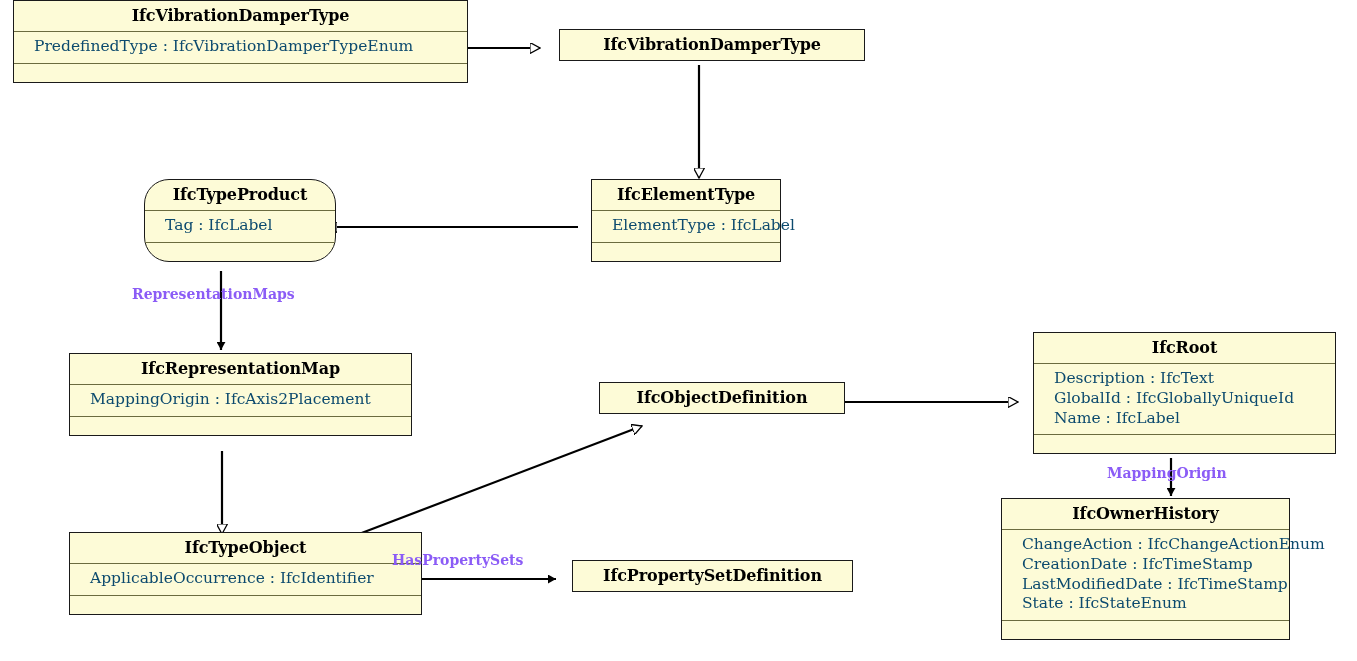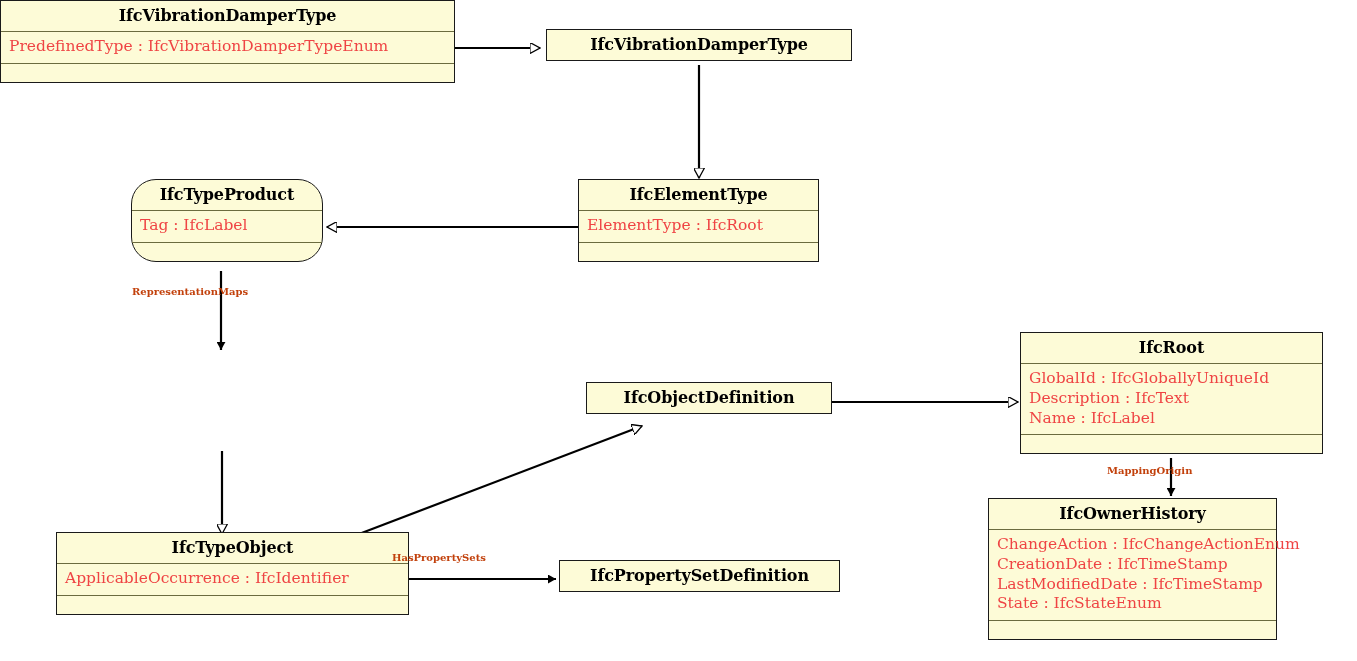--- a/index.html
+++ b/index.html
@@ -24,49 +24,50 @@
     width: 1357px;
     height: 661px;
     pointer-events: none;
   }
   .uml-class {
     position: absolute;
     box-sizing: border-box;
     background: #fdfbd7;
     border: 1.5px solid #1a1a1a;
     z-index: 5;
+    margin-left: 13px;
   }
   .uml-name {
     font-weight: bold;
     text-align: center;
     font-size: 16px;
     color: #000000;
     padding: 5px 10px 6px 10px;
     letter-spacing: -0.1px;
     white-space: nowrap;
   }
   .uml-attrs {
     border-top: 1.5px solid #6b6b3f;
-    padding: 5px 12px 6px 8px;
+    padding: 5px 12px 6px 20px;
     font-size: 15.5px;
-    color: #ef4444;
+    color: #0c4a6e;
     line-height: 1.28;
   }
   .uml-attrs .attr {
     white-space: nowrap;
   }
   .uml-ops {
     border-top: 1.5px solid #6b6b3f;
     height: 18px;
   }
   .edge-label {
     position: absolute;
     font-weight: bold;
-    font-size: 10px;
-    color: #c2410c;
+    font-size: 14px;
+    color: #8b5cf6;
     white-space: nowrap;
     z-index: 8;
     background: transparent;
   }
 </style>
 </head>
 <body>
 
 <div id="diagram">
 
@@ -130,38 +131,45 @@
   </div>
 
   <div class="uml-class" style="left:131px; top:179px; width:192px;border-radius:25px;">
     <div class="uml-name">IfcTypeProduct</div>
     <div class="uml-attrs">
       <div class="attr">Tag : IfcLabel</div>
     </div>
     <div class="uml-ops"></div>
   </div>
 
-  <div class="uml-class" style="left:578px; top:179px; width:241px;">
+  <div class="uml-class" style="left:578px; top:179px; width:190px;">
     <div class="uml-name">IfcElementType</div>
     <div class="uml-attrs">
-      <div class="attr">ElementType : IfcRoot</div>
-    </div>
-    <div class="uml-ops"></div>
-  </div>
-
+      <div class="attr">ElementType : IfcLabel</div>
+    </div>
+    <div class="uml-ops"></div>
+  </div>
+
+  <div class="uml-class" style="left:56px; top:353px; width:343px;">
+    <div class="uml-name">IfcRepresentationMap</div>
+    <div class="uml-attrs">
+      <div class="attr">MappingOrigin : IfcAxis2Placement</div>
+    </div>
+    <div class="uml-ops"></div>
+  </div>
 
   <div class="uml-class" style="left:586px; top:382px; width:246px;">
     <div class="uml-name">IfcObjectDefinition</div>
   </div>
 
   <div class="uml-class" style="left:1020px; top:332px; width:303px;">
     <div class="uml-name">IfcRoot</div>
     <div class="uml-attrs">
+      <div class="attr">Description : IfcText</div>
       <div class="attr">GlobalId : IfcGloballyUniqueId</div>
-      <div class="attr">Description : IfcText</div>
       <div class="attr">Name : IfcLabel</div>
     </div>
     <div class="uml-ops"></div>
   </div>
 
   <div class="uml-class" style="left:56px; top:532px; width:353px;">
     <div class="uml-name">IfcTypeObject</div>
     <div class="uml-attrs">
       <div class="attr">ApplicableOccurrence : IfcIdentifier</div>
     </div>

